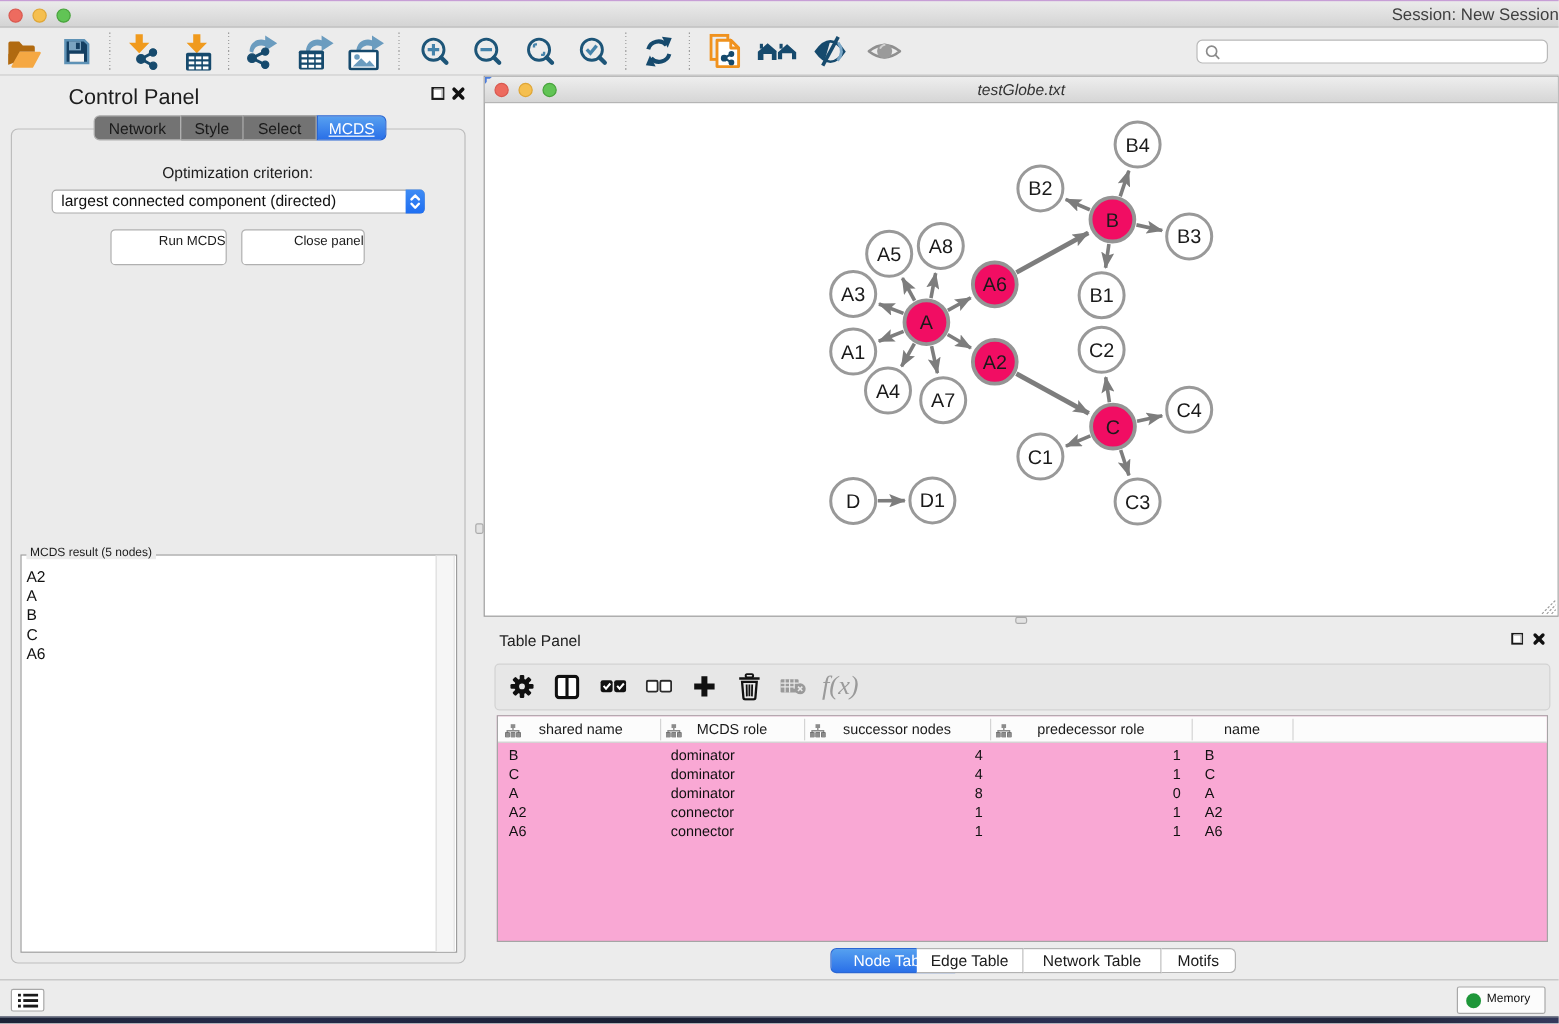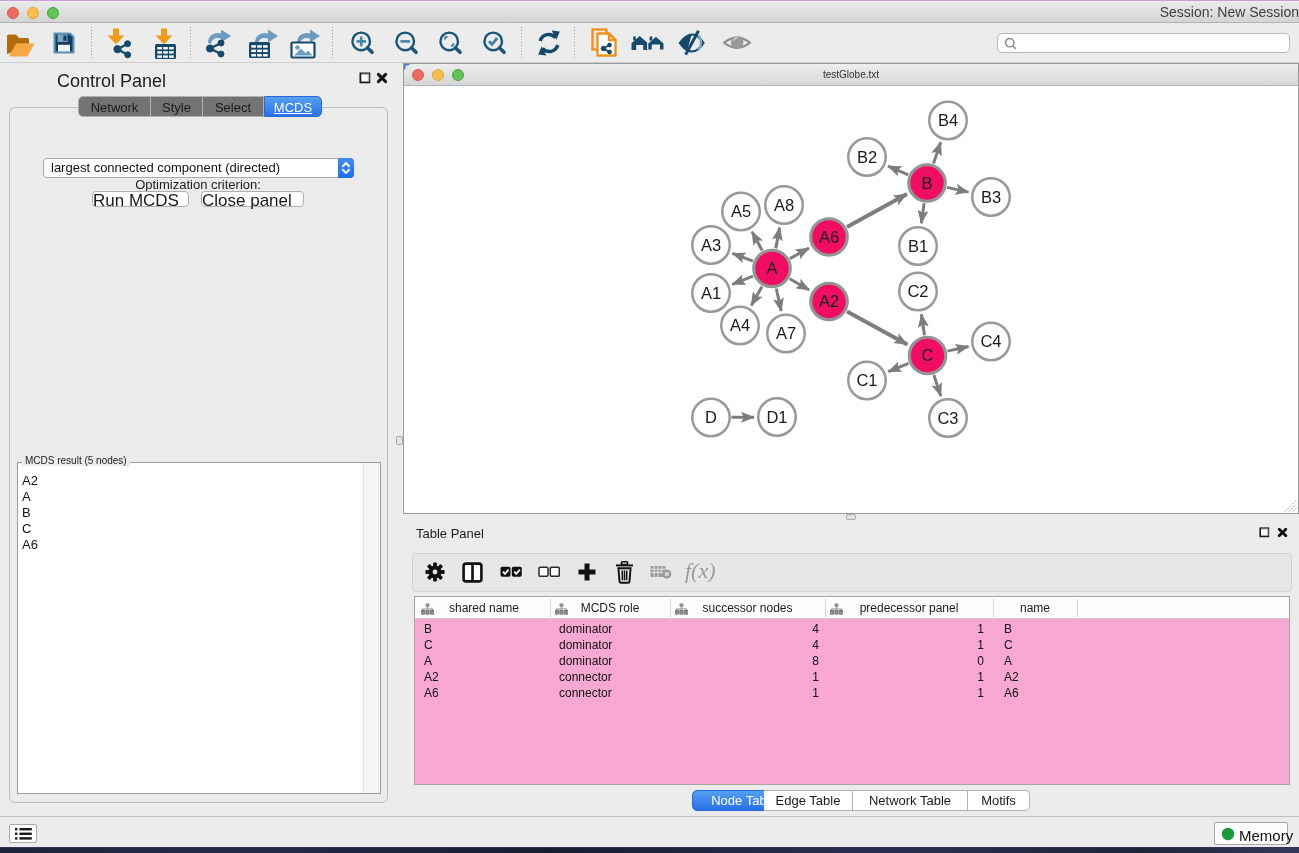--- a/index.html
+++ b/index.html
@@ -22,41 +22,41 @@
   border:1px solid #b9b9b9; border-radius:5px; }
 
 
 #cp-title { left:13px; top:71px; font-size:18px; color:#1d1d1d;margin-left:44px; }
 .tab { top:96px; height:21px; font-size:13px; color:#1a1a1a; text-align:center; line-height:21px;
   background:#737373; border:1px solid #b0b0b0; }
 #tab-mcds { background:linear-gradient(#57a0f0,#2a70e8); color:#fff; border:1px solid #2a67d4;
   border-radius:0 5px 5px 0; }
 #cp-body { left:9px; top:107px; width:379px; height:696px; background:#ebebeb;
   border:1px solid #bdbdbd; border-radius:6px; }
-#opt-label { left:0; top:136px; width:396px; text-align:center; font-size:13px; color:#1d1d1d;margin-top:41px; }
+#opt-label { left:0; top:136px; width:396px; text-align:center; font-size:13px; color:#1d1d1d; }
 #dropdown { left:43px; top:158px; width:311px; height:20px; background:#fff;
   border:1px solid #ababab; border-radius:4px; font-size:13px; color:#111; line-height:18px;
   padding-left:7px; }
 #dd-btn { left:338px; top:158px; width:16px; height:20px;
   background:linear-gradient(#3f8cf4,#1e6ef2); border-radius:0 4px 4px 0; }
-.btn { top:191px; height:16px; background:#fff; border:1px solid #b0b0b0; border-radius:4px;
-  font-size:17px; color:#1a1a1a; text-align:left; line-height:18px; }
+.btn { top:191px; height:30px; background:#fff; border:1px solid #b0b0b0; border-radius:4px;
+  font-size:11px; color:#1a1a1a; text-align:right; line-height:18px; }
 #fieldset { left:17px; top:462px; width:364px; height:332px; border:1px solid #9d9d9d;
   background:#fff; }
 #fs-legend { left:22px; top:455px; font-size:10px; color:#1d1d1d; background:#ebebeb; padding:0 3px; }
 #fs-list { left:22px; top:473px; font-size:13px; color:#111; line-height:16px; }
 #fs-scroll { left:363px; top:463px; width:16px; height:330px; background:#f6f6f6;
   border-left:1px solid #dedede; border-right:1px solid #e4e4e4; }
 
 
 #netwin { left:403px; top:63px; width:896px; height:451px; border:1px solid #9a9a9a;
   background:#fff; }
 #net-titlebar { left:0; top:0; width:894px; height:22px;
   background:linear-gradient(#eeeeee,#d6d6d6); border-bottom:1px solid #b5b5b5; }
-#net-titlebar .title { width:100%; text-align:center; font-size:10px; color:#333; line-height:21px; }
+#net-titlebar .title { width:100%; text-align:center; font-size:13px; color:#333; line-height:21px;font-style:italic; }
 
 
 .grip { background:#e3e3e3; border:1px solid #ababab; border-radius:2px; }
 
 
 #tp-title { left:416px; top:526px; font-size:13px; color:#1d1d1d; }
 #tp-toolbar { left:412px; top:553px; width:880px; height:39px; background:#e7e7e7;
   border:1px solid #d2d2d2; border-radius:4px; }
 #tbl { left:414px; top:596px; width:876px; height:189px; background:#f9a8d4; border:1px solid #a5a5a5; }
 #tbl-head { left:0; top:0; width:874px; height:22px; background:#fcfcfc; border-bottom:1px solid #cccccc; }
@@ -441,21 +441,21 @@
     <line x1="15" y1="7.2" x2="18.6" y2="10.8"></line>
       <line x1="18.6" y1="7.2" x2="15" y2="10.8"></line>
   </g>
 </svg>
 <div class="abs" style="left:685px;top:558px;font-family:'Liberation Serif',serif;font-style:italic;font-size:22px;color:#9a9a9a;">f(x)</div>
 <div id="tbl" class="abs">
   <div id="tbl-head" class="abs"></div>
   <div class="th abs" style="left:3px;   width:132px;">shared name</div>
   <div class="th abs" style="left:135px; width:120px;">MCDS role</div>
   <div class="th abs" style="left:255px; width:155px;">successor nodes</div>
-  <div class="th abs" style="left:410px; width:168px;">predecessor panel</div>
+  <div class="th abs" style="left:410px; width:168px;">predecessor role</div>
   <div class="th abs" style="left:578px; width:84px;">name</div>
   <svg class="abs tree" style="left:6px;top:6px;">
       <use href="#treeicon"></use>
     </svg>
   <svg class="abs tree" style="left:140px;top:6px;">
       <use href="#treeicon"></use>
     </svg>
   <svg class="abs tree" style="left:260px;top:6px;">
       <use href="#treeicon"></use>
     </svg>
@@ -507,21 +507,21 @@
       <rect x="0" y="9.2" width="2.4" height="2.4"></rect>
     <rect x="4.4" y="0" width="12.4" height="2.4"></rect>
       <rect x="4.4" y="4.6" width="12.4" height="2.4"></rect>
       <rect x="4.4" y="9.2" width="12.4" height="2.4"></rect>
   </g>
 </svg>
 <div id="membtn" class="abs"></div>
 <svg class="abs" style="left:1221px;top:827px;" width="14" height="14" viewBox="0 0 14 14">
   <circle cx="7" cy="7" r="6.2" fill="#1e9639"></circle>
 </svg>
-<div class="abs" style="left:1239px;top:827px;font-size:15px;color:#111;">Memory</div>
+<div class="abs" style="left:1239px;top:827px;font-size:10px;color:#111;">Memory</div>
 <div id="navy" class="abs"></div>
 
 <svg width="0" height="0" style="position:absolute">
   <defs>
     <g id="treeicon">
       <rect x="4.6" y="0.5" width="3.8" height="3.2" fill="#8c8c8c"></rect>
       <path d="M6.5,3.7 V6 M1.7,8 V6 H11.3 V8" fill="none" stroke="#8c8c8c" stroke-width="1.2"></path>
       <rect x="0" y="7.3" width="3.6" height="4"></rect>
         <rect x="4.7" y="7.3" width="3.6" height="4"></rect>
         <rect x="9.4" y="7.3" width="3.6" height="4"></rect>

